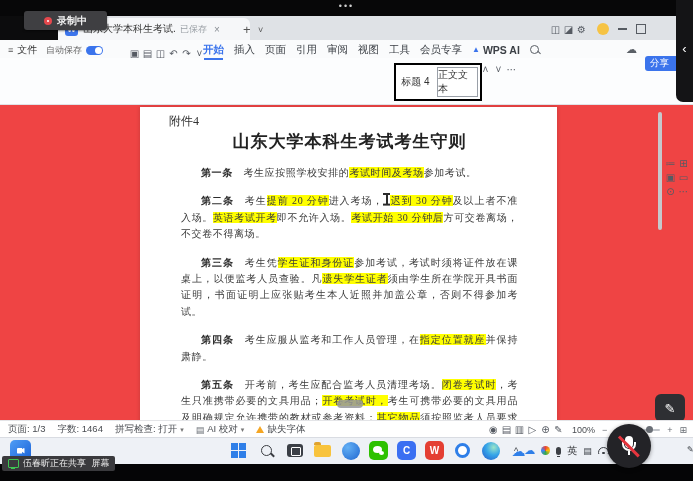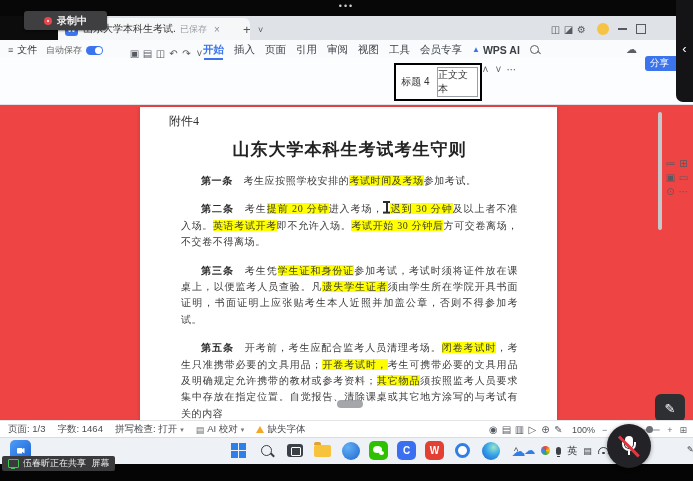--- a/index.html
+++ b/index.html
@@ -86,21 +86,21 @@
   .vbtn .rlbl{font-size:8.5px;}
   .magmd{width:9px;height:9px;border:1.6px solid #5a5f66;border-radius:50%;position:relative;}
   .magmd::after{content:"";position:absolute;left:8px;top:8px;width:5px;height:1.6px;background:#5a5f66;transform:rotate(45deg);}
   .srow{display:flex;align-items:center;gap:3px;font-size:9px;color:#444;}
   
   #docarea{left:0;top:104px;width:693px;height:316px;background:#ef4444;z-index:5;}
   #page{position:absolute;left:140px;top:3px;width:417px;height:330px;background:#fff;
     box-shadow:0 0 4px rgba(0,0,0,.18);padding:6px 27px 0 29px;box-sizing:border-box;}
   #attach{font-family:"Liberation Serif","DejaVu Serif",serif;font-size:12px;color:#333;}
   #doc-title{font-family:"Liberation Serif","DejaVu Serif",serif;font-size:17px;font-weight:bold;color:#222;
-    text-align:center;margin:8px 0 8px 0;letter-spacing:1px;}
+    text-align:center;margin:0 0 8px 0;letter-spacing:1px;}
   .dpara{font-family:"Liberation Serif","DejaVu Serif",serif;font-size:10px;line-height:16.4px;letter-spacing:0.6px;
     color:#3a3a3a;text-align:justify;text-indent:2em;margin:12px;}
   .dpara .hl{background:#ffff00;}
   .dpara .bold{font-weight:bold;color:#2c2c2c;}
   .ibeam{position:relative;display:inline-block;width:7px;height:12px;vertical-align:-1px;}
   .ibeam::before{content:"";position:absolute;left:3px;top:0;bottom:0;width:1.4px;background:#2b2b2b;}
   .ibeam::after{content:"";position:absolute;left:0;right:0;top:0;height:1.4px;background:#2b2b2b;box-shadow:0 10.6px 0 #2b2b2b;}
   #collab-pill{left:337px;top:400px;width:26px;height:8px;background:#95979b;border-radius:4px;opacity:.85;z-index:8;}
   #v-scroll{left:658px;top:112px;width:4px;height:118px;background:#c6c8cc;border-radius:2px;z-index:8;}
   #panel-icons{left:664px;top:156px;width:26px;display:flex;flex-direction:column;gap:13px;align-items:center;z-index:8;}
@@ -342,20 +342,21 @@
   </div>
 
   <div class="abs" id="docarea">
     <div id="page">
       <div id="attach">附件4</div>
       <div id="doc-title">山东大学本科生考试考生守则</div>
       <div id="doc-body">
           <p class="dpara"><span class="bold">第一条</span><span>　考生应按照学校安排的</span><span class="hl">考试时间及考场</span><span>参加考试。</span></p>
           <p class="dpara"><span class="bold">第二条</span><span>　考生</span><span class="hl">提前 20 分钟</span><span>进入考场，</span><span class="ibeam"></span><span class="hl">迟到 30 分钟</span><span>及以上者不准入场。</span><span class="hl">英语考试开考</span><span>即不允许入场。</span><span class="hl">考试开始 30 分钟后</span><span>方可交卷离场，不交卷不得离场。</span></p>
           <p class="dpara"><span class="bold">第三条</span><span>　考生凭</span><span class="hl">学生证和身份证</span><span>参加考试，考试时须将证件放在课桌上，以便监考人员查验。凡</span><span class="hl">遗失学生证者</span><span>须由学生所在学院开具书面证明，书面证明上应张贴考生本人近照并加盖公章，否则不得参加考试。</span></p>
+          <p class="dpara"><span class="bold">第四条</span><span>　考生应服从监考和工作人员管理，在</span><span class="hl">指定位置就座</span><span>并保持肃静。</span></p>
           <p class="dpara"><span class="bold">第五条</span><span>　开考前，考生应配合监考人员清理考场。</span><span class="hl">闭卷考试时</span><span>，考生只准携带必要的文具用品；</span><span class="hl">开卷考试时，</span><span>考生可携带必要的文具用品及明确规定允许携带的教材或参考资料；</span><span class="hl">其它物品</span><span>须按照监考人员要求集中存放在指定位置。自觉报告、清除课桌或其它地方涂写的与考试有关的内容</span></p>
           <p class="dpara"><span class="bold">第六条</span><span>　考生不得将手机等通讯工具及具有存储、显示功能</span></p>
         </div>
     </div>
   </div>
   <div class="abs" id="collab-pill"></div>
   <div class="abs" id="v-scroll"></div>
   <div class="abs" id="panel-icons">
     <span class="g"><span class="ricon">≔</span><span class="ricon">⊞</span><span class="ricon">▣</span><span class="ricon">▭</span><span class="ricon">⊙</span><span class="ricon">⋯</span></span>
   </div>

